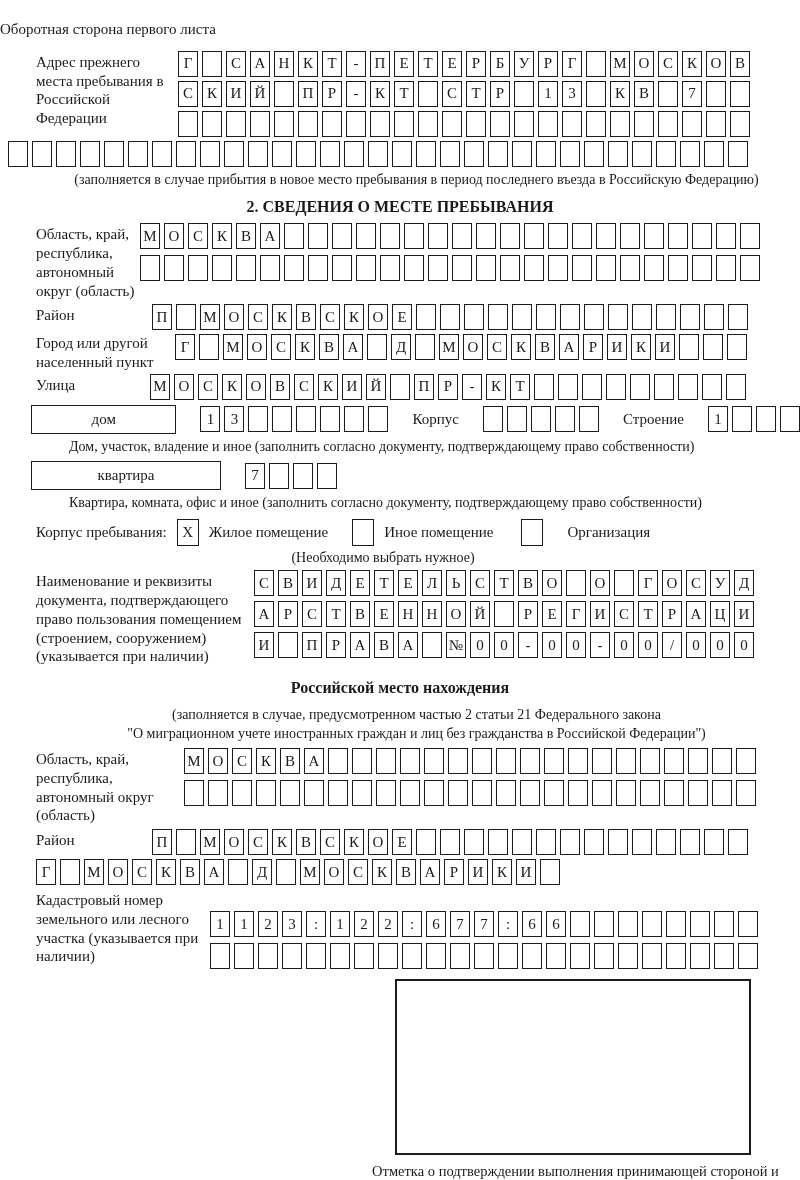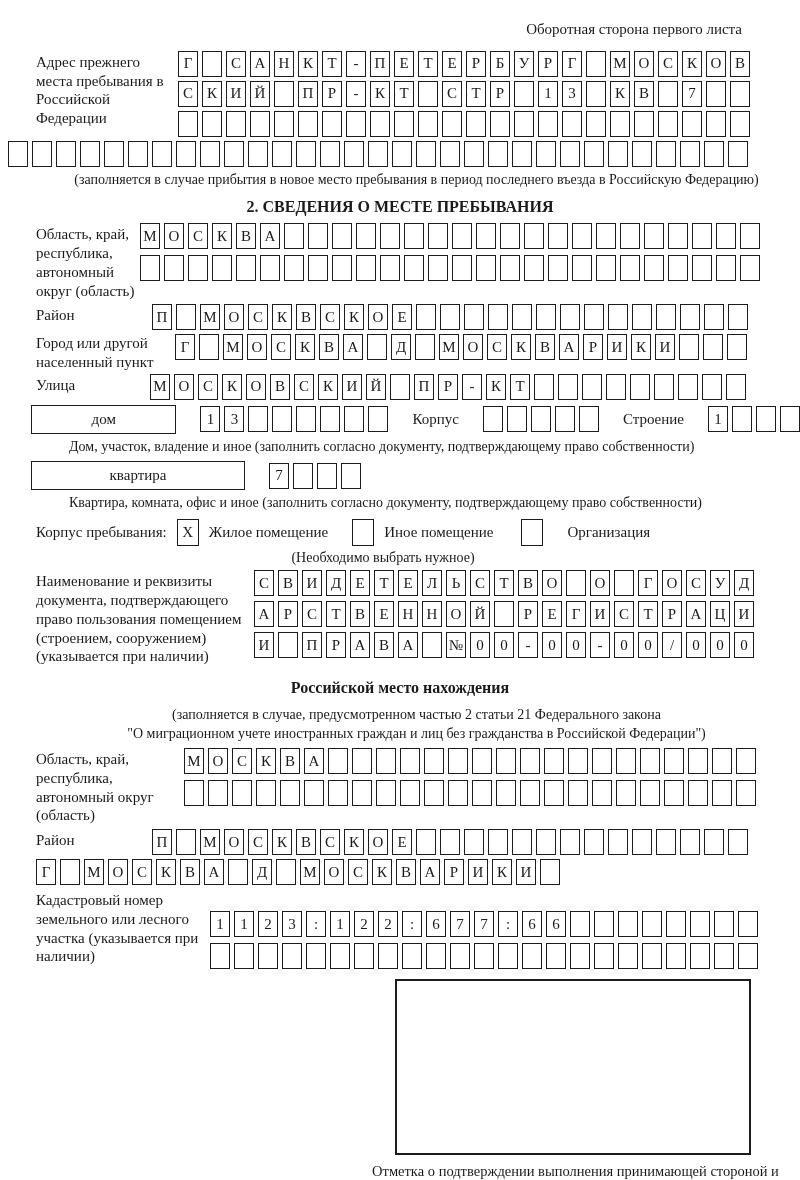--- a/index.html
+++ b/index.html
@@ -4,21 +4,21 @@
 <style>
   html,body{margin:0;padding:0;background:#ffffff;}
   .page{
     position:relative;
     width:800px;height:1180px;
     background:#ffffff;color:#1a1a1a;
     font-family:"Liberation Serif","DejaVu Serif",serif;
     font-size:15px;line-height:1.25;
     overflow:hidden;
   }
-  .header-note{ text-align:right; padding:20px 58px 0 0; font-size:15px; }
+  .header-note{ text-align:left; padding:20px 58px 0 0; font-size:15px; }
 
   .field-row{ display:flex; align-items:flex-start; margin-left:36px; }
   .flabel{ flex:0 0 auto; padding-top:2px; }
   .w142{ width:142px; }
   .w104{ width:104px; }
   .w116{ width:116px; }
   .w139{ width:139px; }
   .w114{ width:114px; }
   .w218{ width:218px; }
   .w148{ width:148px; }
@@ -39,21 +39,21 @@
   .caption{ font-size:14px;padding-left:33px; }
   .caption-center{ text-align:center; margin-top:4px; }
   .sec-title{ text-align:center; font-weight:bold; font-size:16px; margin-top:9px; }
 
   .house-row{ display:flex; align-items:center; margin:5px 0 0 31px; gap:24px; }
   .label-box{
     box-sizing:border-box; border:1.7px solid #1c1c1c; height:29px;
     display:flex; align-items:center; justify-content:center; font-size:15px;
   }
   .lb-dom{ width:171px; }
-  .lb-kv{ width:214px; }
+  .lb-kv{ width:190px; }
   .inline-lbl{ white-space:nowrap; }
 
   .cap-left{ margin:4px 0 0 36px; }
 
   .stay-row{ display:flex; align-items:center; gap:10px; margin:7px 0 0 36px; }
   .stay-row .cell{ flex:0 0 22px; width:22px; height:27px; }
   .stay-note{ width:300px; margin:3px 0 0 200px; text-align:center; }
 
   .mt2{margin-top:2px;} .mt4{margin-top:4px;} .mt6{margin-top:6px;} .mt8{margin-top:8px;} .mt12{margin-top:12px;}
 

